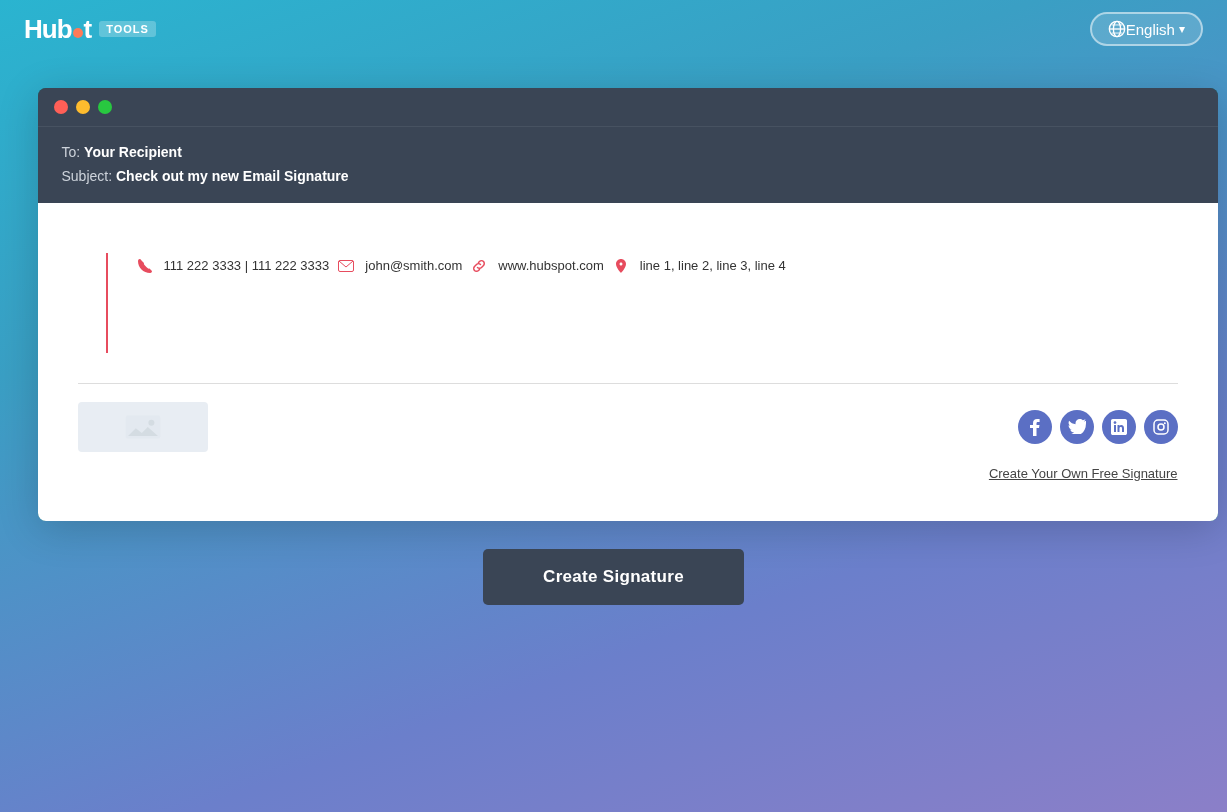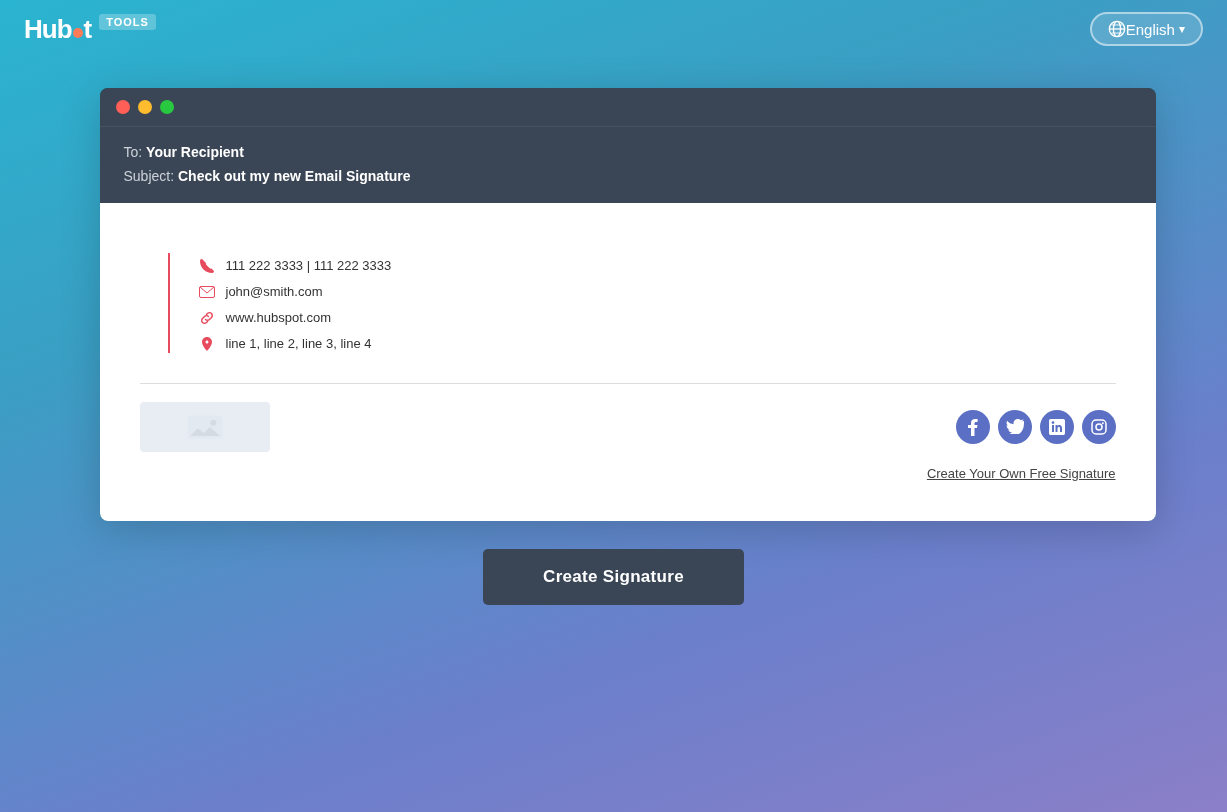--- a/index.html
+++ b/index.html
@@ -17,21 +17,21 @@
     .navbar {
       display: flex;
       align-items: center;
       justify-content: space-between;
       padding: 0 24px;
       height: 58px;
     }
 
     .logo {
       display: flex;
-      align-items: flex-start;
+      align-items: center;
       gap: 8px;
     }
 
     .logo-text {
       color: #fff;
       font-size: 26px;
       font-weight: bold;
       letter-spacing: -1px;
     }
 
@@ -80,21 +80,21 @@
     .main {
       flex: 1;
       display: flex;
       flex-direction: column;
       align-items: center;
       padding: 30px 24px 24px;
     }
 
     
     .email-window {
-      width: 1056px;
+      width: 1180px;
       background: #0f766e;
       border-radius: 8px;
       overflow: hidden;
       box-shadow: 0 8px 40px rgba(0,0,0,0.18);
       margin-left: 28px;
     }
 
     
     .window-chrome {
       background: #3a4555;
@@ -186,21 +186,21 @@
       width: 2px;
       background: #e74c5e;
       margin: 0 28px;
       align-self: stretch;
       min-height: 100px;
     }
 
     
     .sig-contact {
       display: flex;
-      flex-direction: column;
+      flex-direction: row;
       gap: 8px;
       padding-top: 4px;
     }
 
     .contact-row {
       display: flex;
       align-items: center;
       gap: 10px;
       font-size: 13px;
       color: #333;

